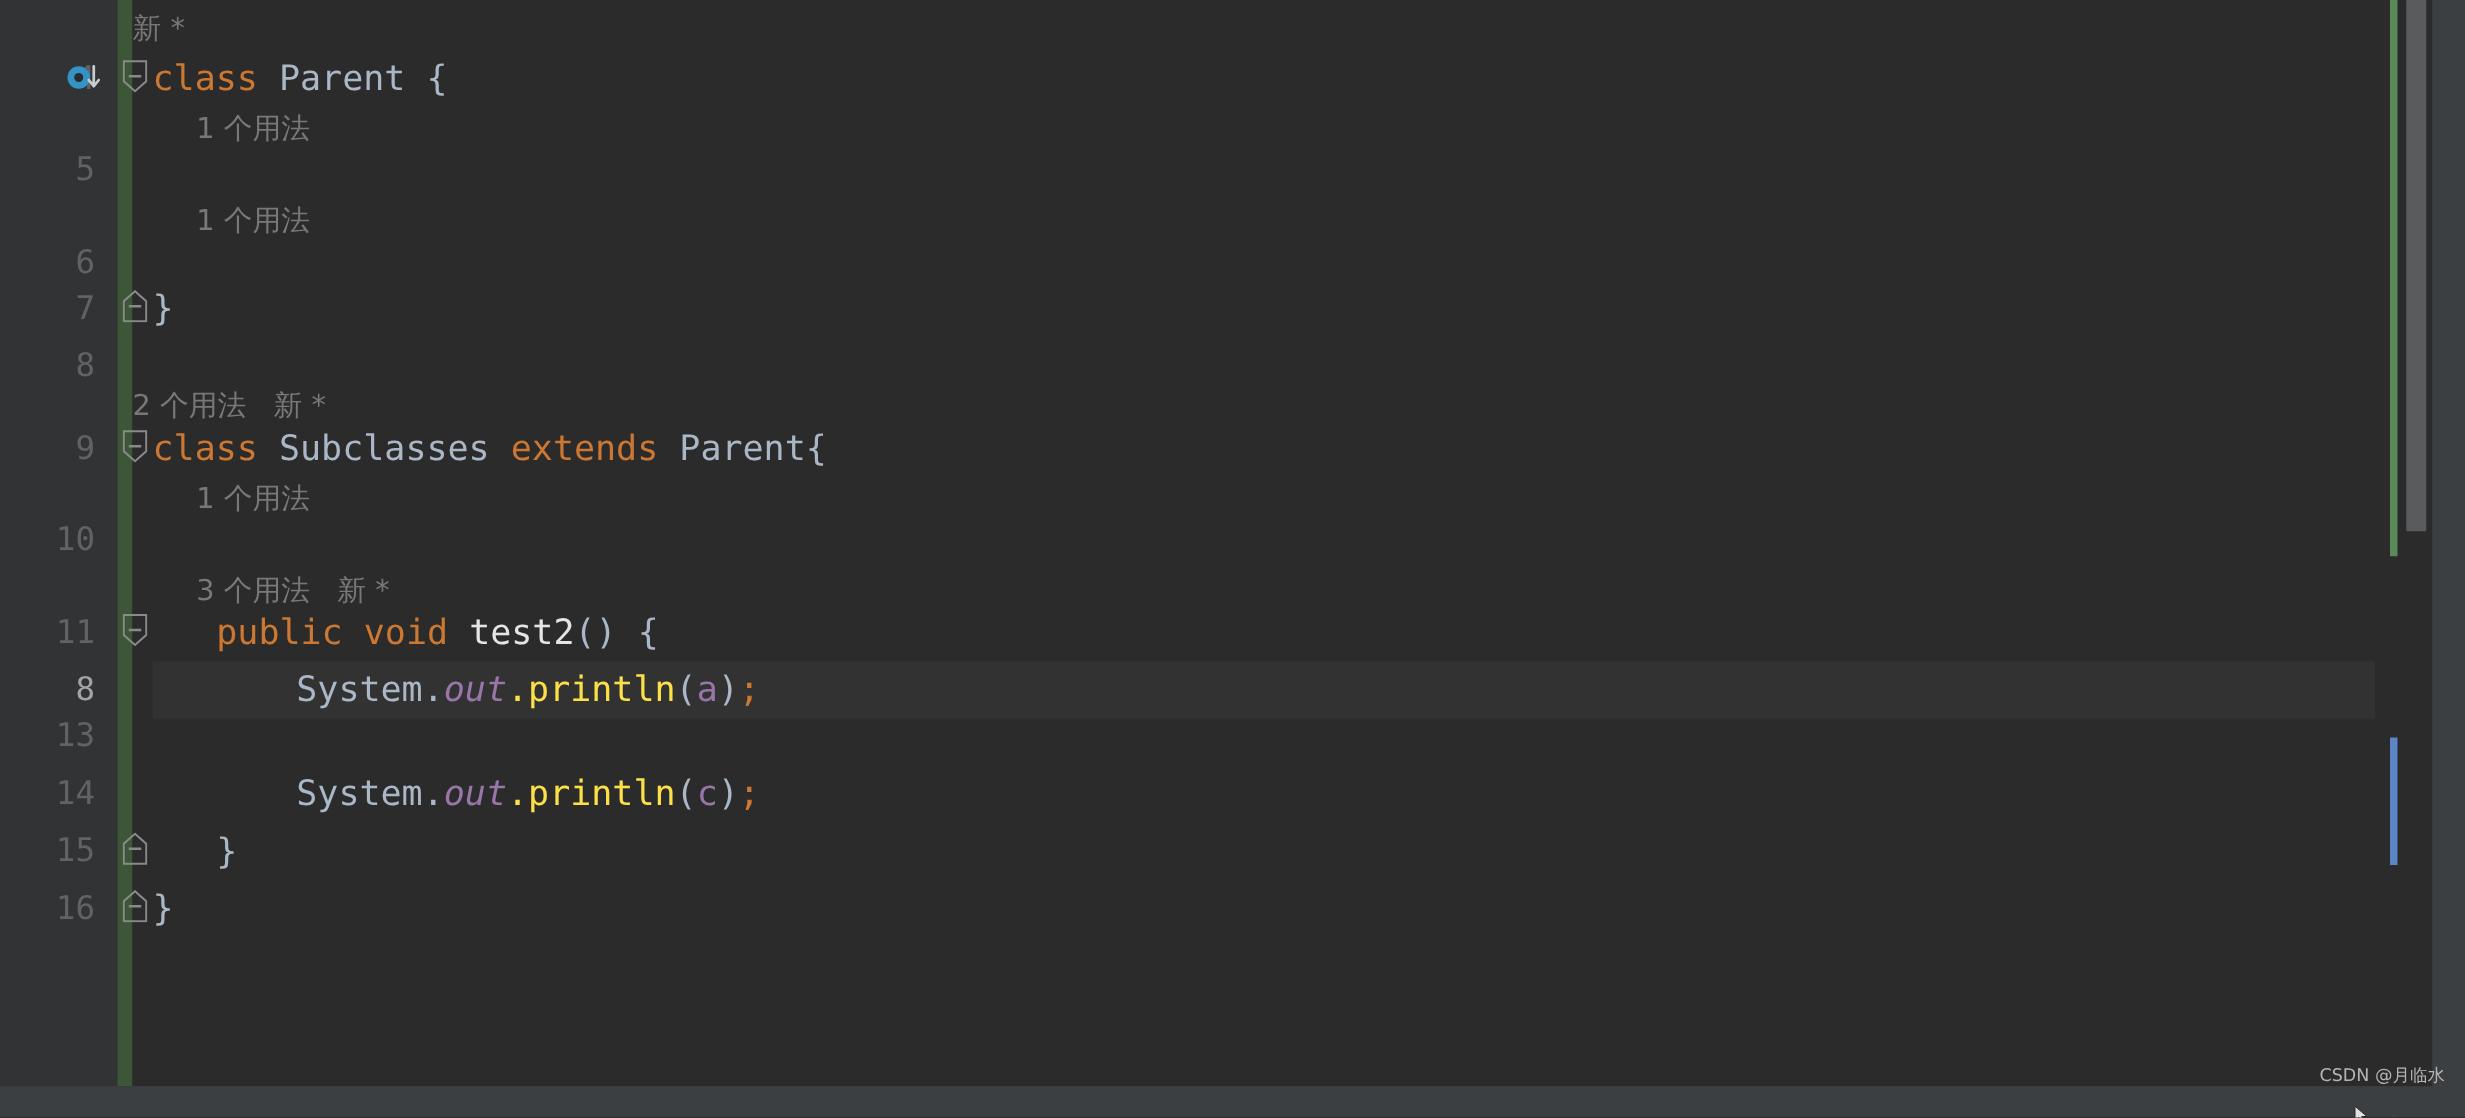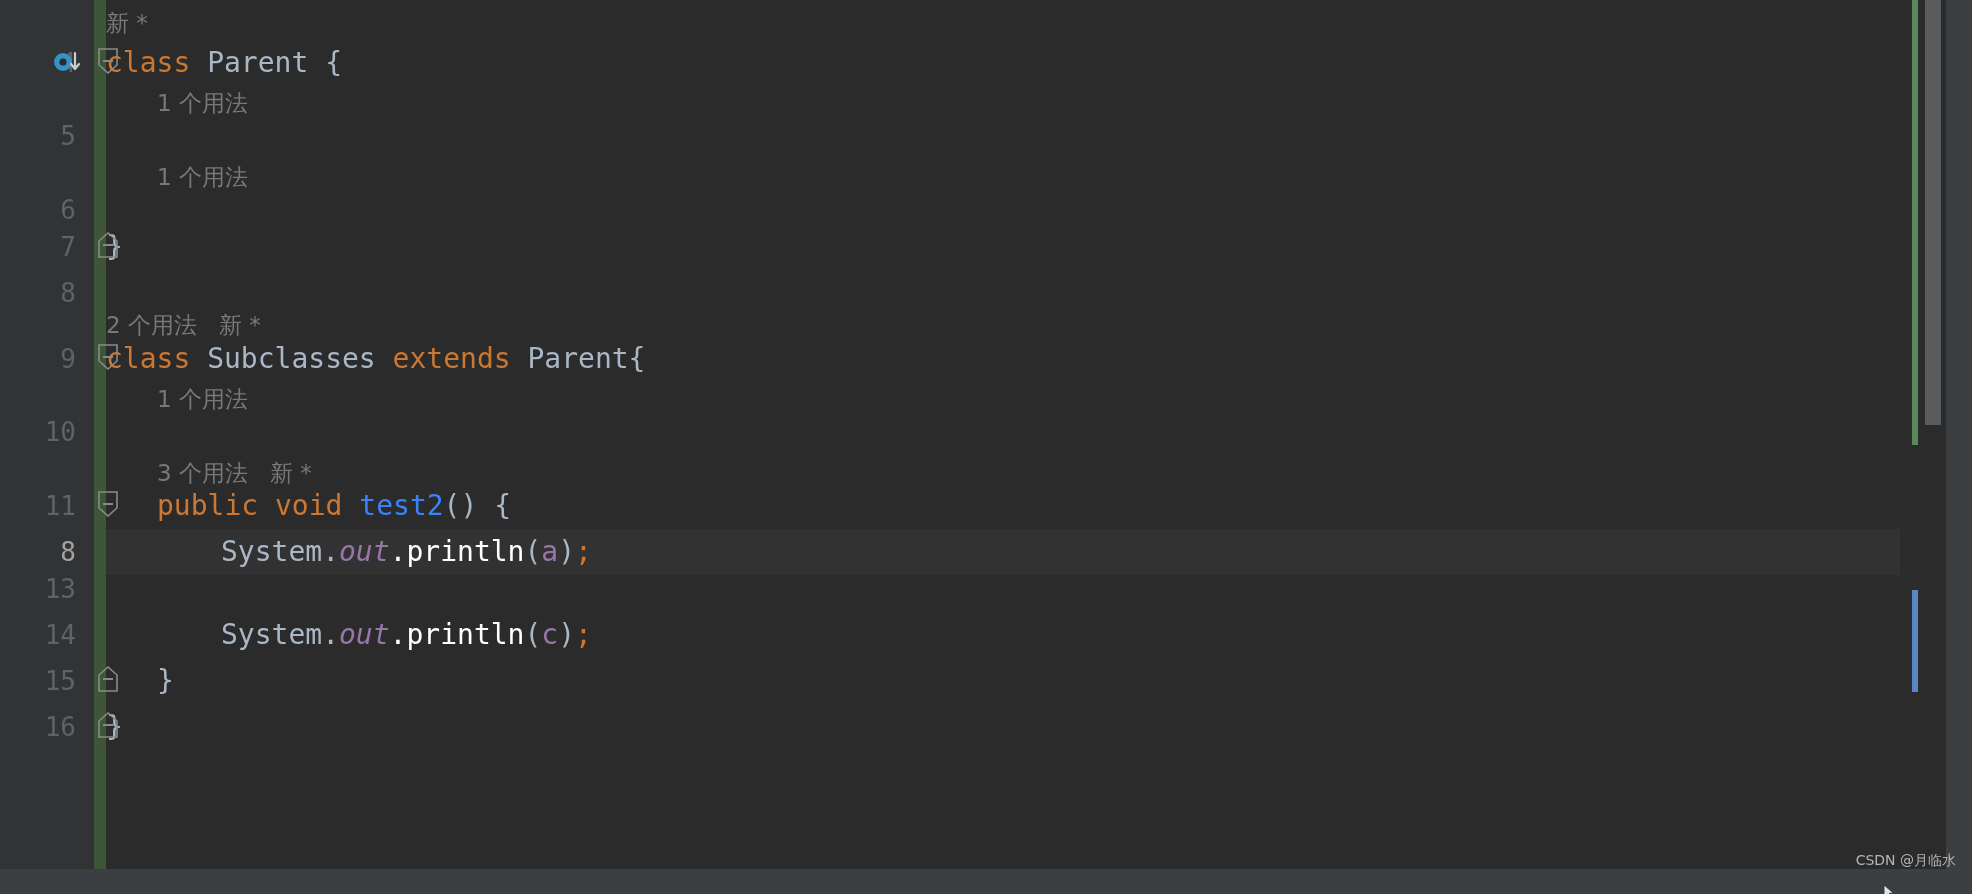--- a/index.html
+++ b/index.html
@@ -51,21 +51,21 @@
   
   .code-area {
     position: absolute;
     left: 106px; top: 0;
     right: 0; bottom: 0;
     background: #2b2b2b;
   }
 
   .row {
     position: absolute;
-    left: 0;
+    left: 16px;
     width: 100%;
     height: 46px;
     line-height: 46px;
     white-space: pre;
     text-align: right;
   }
 
   .row.current { background: #323232; }
 
   .lineno {
@@ -101,23 +101,23 @@
     white-space: pre;
   }
 
   
   .kw   { color: #cc7832; }
   .typ  { color: #a9b7c6; }
   .var  { color: #9876aa; }
   .num  { color: #6897bb; }
   .pun  { color: #a9b7c6; }
   .semi { color: #cc7832; }
-  .fn   { color: #3b82f6; }
+  .fn   { color: #e5e5e5; }
   .fld  { color: #9876aa; font-style: italic; }
-  .plain{ color: #ffffff; }
+  .plain{ color: #fde047; }
 
   
   .gicon {
     position: absolute;
     width: 34px;
     height: 34px;
   }
 
   
   .fold {

